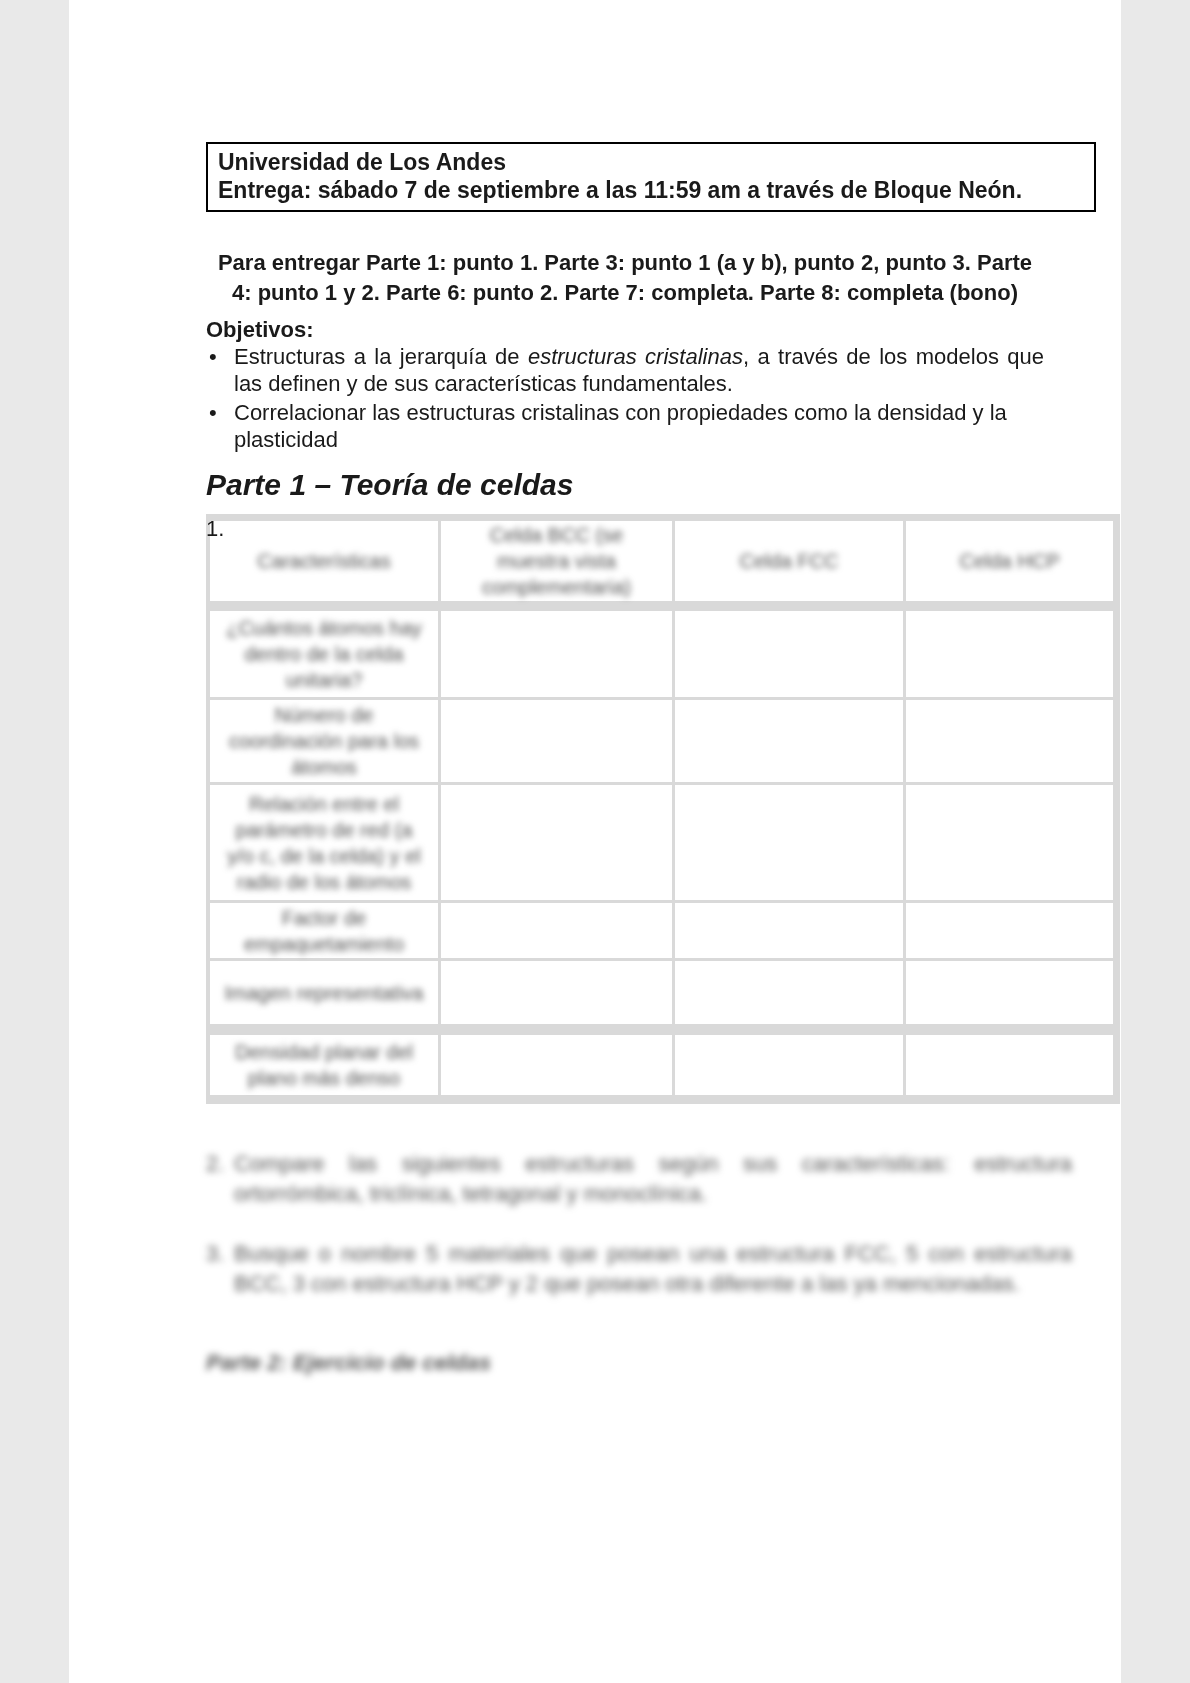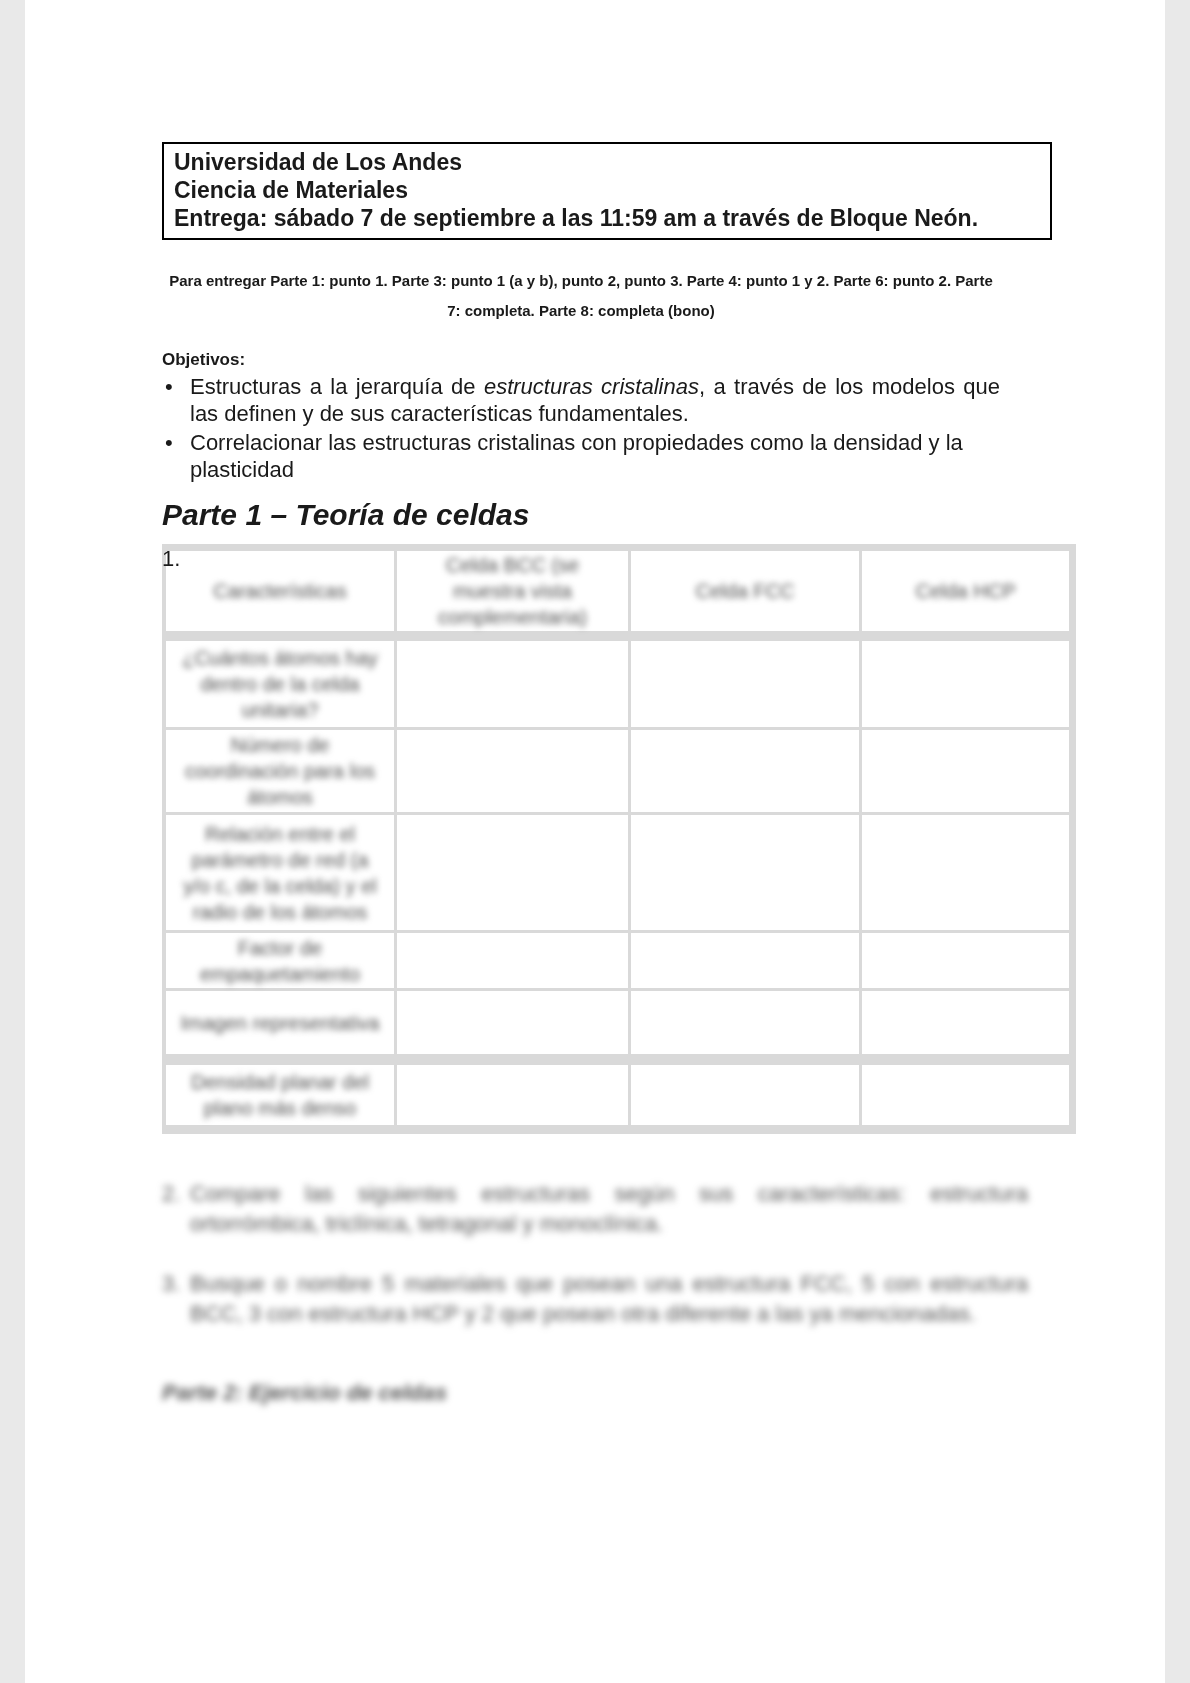--- a/index.html
+++ b/index.html
@@ -1,18 +1,18 @@
 <!DOCTYPE html>
 <html><head>
 <meta charset="utf-8">
 <style>
   html,body { margin:0; padding:0; background:#e9e9e9; }
   .page {
     position:relative;
-    width:1140px; height:1683px;
+    width:1052px; height:1683px;
     background:#ffffff;
     font-family:"Liberation Sans", sans-serif;
     color:#1a1a1a;
     overflow:hidden;
     margin:0 auto;
   }
   .flow { position:absolute; left:137px; top:142px; width:914px; }
 
   
   .header-box {
@@ -20,25 +20,25 @@
     width:890px;
     border:2px solid #000000;
     padding:4px 10px 6px 10px;
     font-size:23px; font-weight:bold; line-height:28px;
   }
   .header-box .line { white-space:nowrap; }
 
   
   .body-w { width:838px; }
   .submission {
-    margin-top:26px;
-    font-size:15px; font-weight:bold; line-height:30px;
+    margin-top:36px;
+    font-size:22px; font-weight:bold; line-height:30px;
     text-align:center;
   }
-  .objetivos { margin-top:20px; font-size:17px; font-weight:bold; line-height:27px; }
+  .objetivos { margin-top:8px; font-size:22px; font-weight:bold; line-height:27px; }
   .bullets { margin:0; }
   .li { position:relative; padding-left:28px; font-size:22px; line-height:27px; }
   .li .marker { position:absolute; left:3px; top:0; }
   .li.justify { text-align:justify; }
   .li + .li { margin-top:2px; }
   .part-heading {
     margin-top:18px;
     font-size:30px; font-weight:bold; font-style:italic; line-height:27px;
   }
   .numbered { position:relative; padding-left:28px; font-size:22px; line-height:30px; }
@@ -81,21 +81,20 @@
   }
 </style>
 </head>
 <body>
 
 <div class="page">
   <div class="flow">
 
     <div class="header-box">
       <div class="line">Universidad de Los Andes</div>
-      <div class="line">Ciencia de Materiales</div>
       <div class="line">Entrega: sábado 7 de septiembre a las 11:59 am a través de Bloque Neón.</div>
     </div>
 
     <div class="submission body-w">Para entregar Parte 1: punto 1. Parte 3: punto 1 (a y b), punto 2, punto 3. Parte 4: punto 1 y 2. Parte 6: punto 2. Parte 7: completa. Parte 8: completa (bono)</div>
 
     <div class="objetivos body-w">Objetivos:</div>
 
     <div class="bullets body-w">
       <div class="li justify">
         <span class="marker">•</span>

